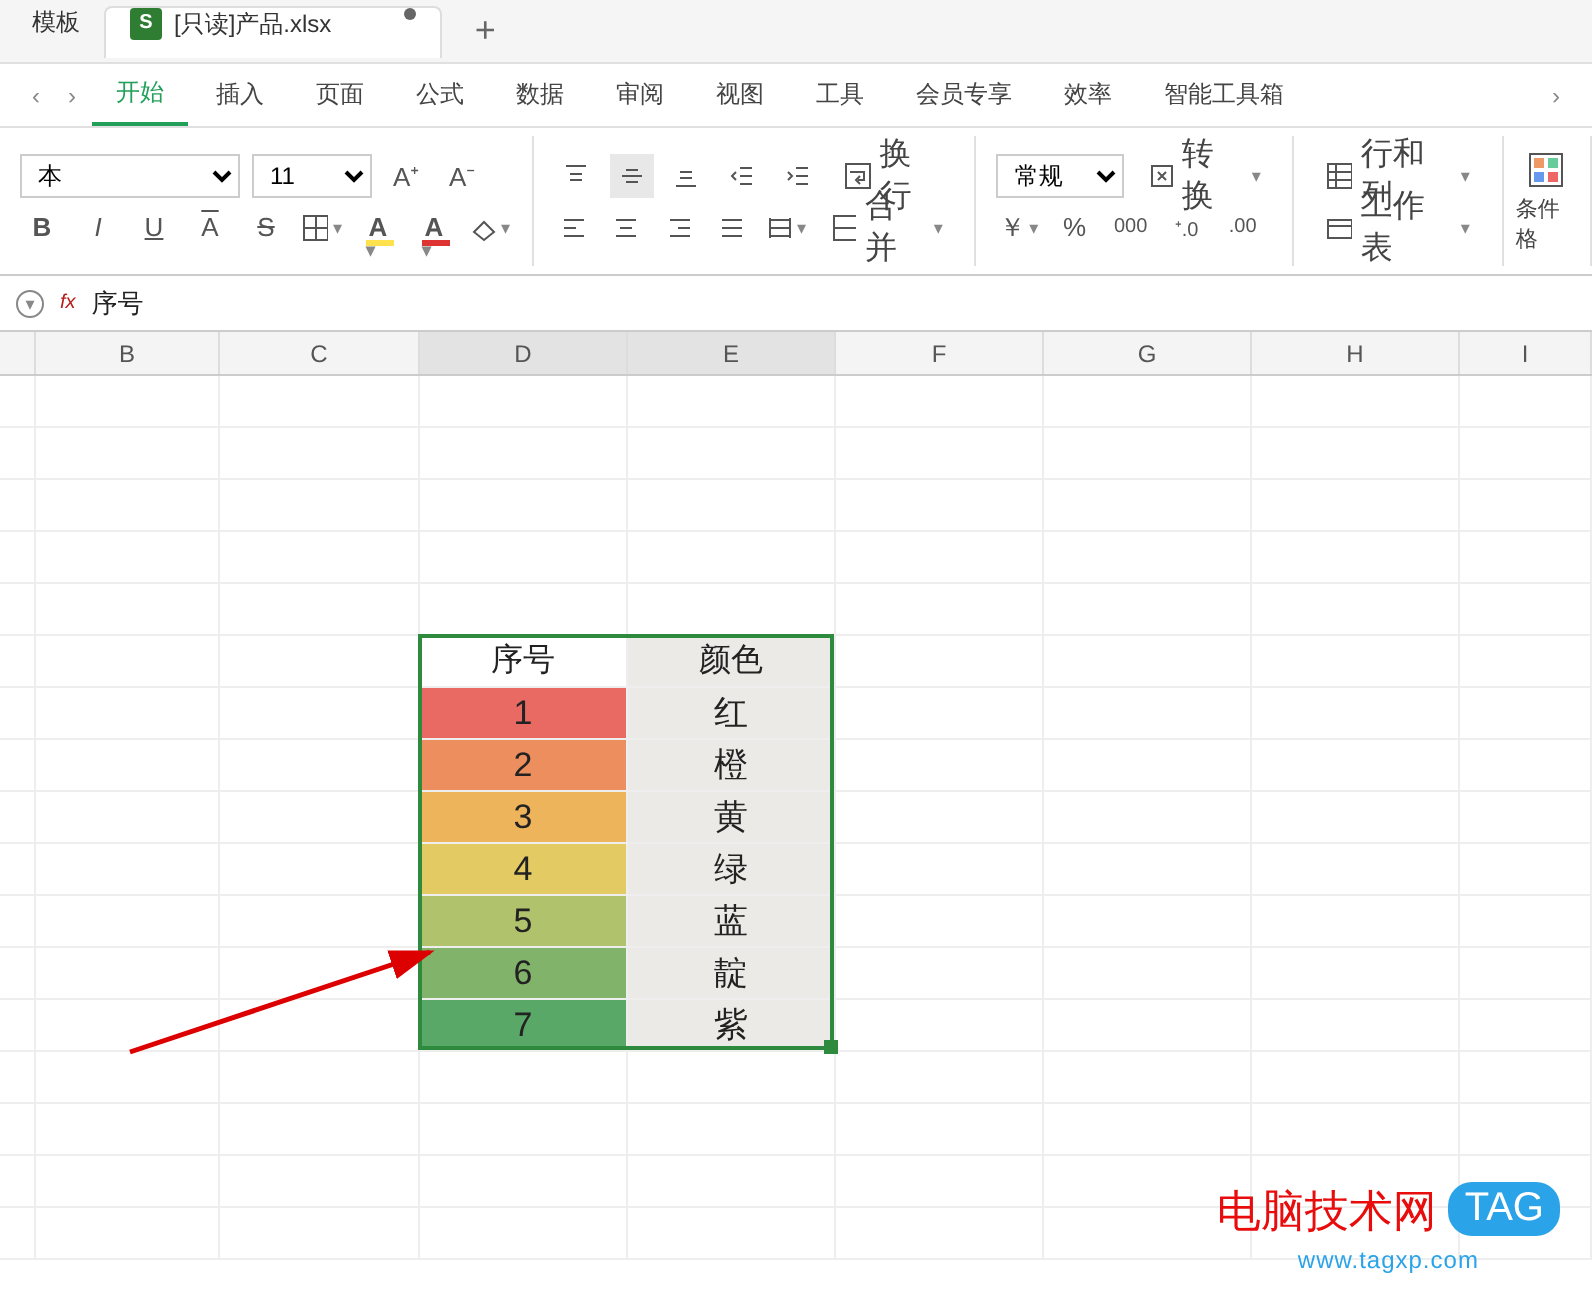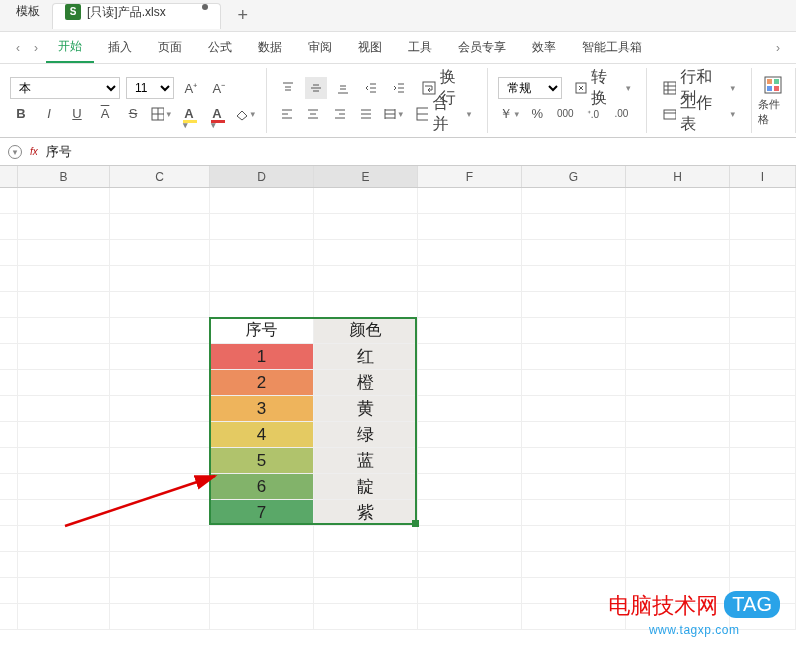--- a/index.html
+++ b/index.html
@@ -96,21 +96,21 @@
   <span class="mi">会员专享</span>
   <span class="mi">效率</span>
   <span class="mi">智能工具箱</span>
   <span class="chev" style="margin-left:auto">›</span>
 </div>
 
 <div class="ribbon">
   <div class="group">
     <div class="row">
       <select class="sel" style="width:110px"><option>本</option></select>
-      <select class="sel" style="width:48px"><option>11</option></select>
+      <select class="sel" style="width:60px"><option>11</option></select>
       <span class="btn-icon">A⁺</span>
       <span class="btn-icon">A⁻</span>
     </div>
     <div class="row">
       <span class="btn-icon" style="font-weight:bold">B</span>
       <span class="btn-icon" style="font-style:italic">I</span>
       <span class="btn-icon" style="text-decoration:underline">U</span>
       <span class="btn-icon" style="text-decoration:overline">A</span>
       <span class="btn-icon" style="text-decoration:line-through">S</span>
       <span class="btn-icon dd">

